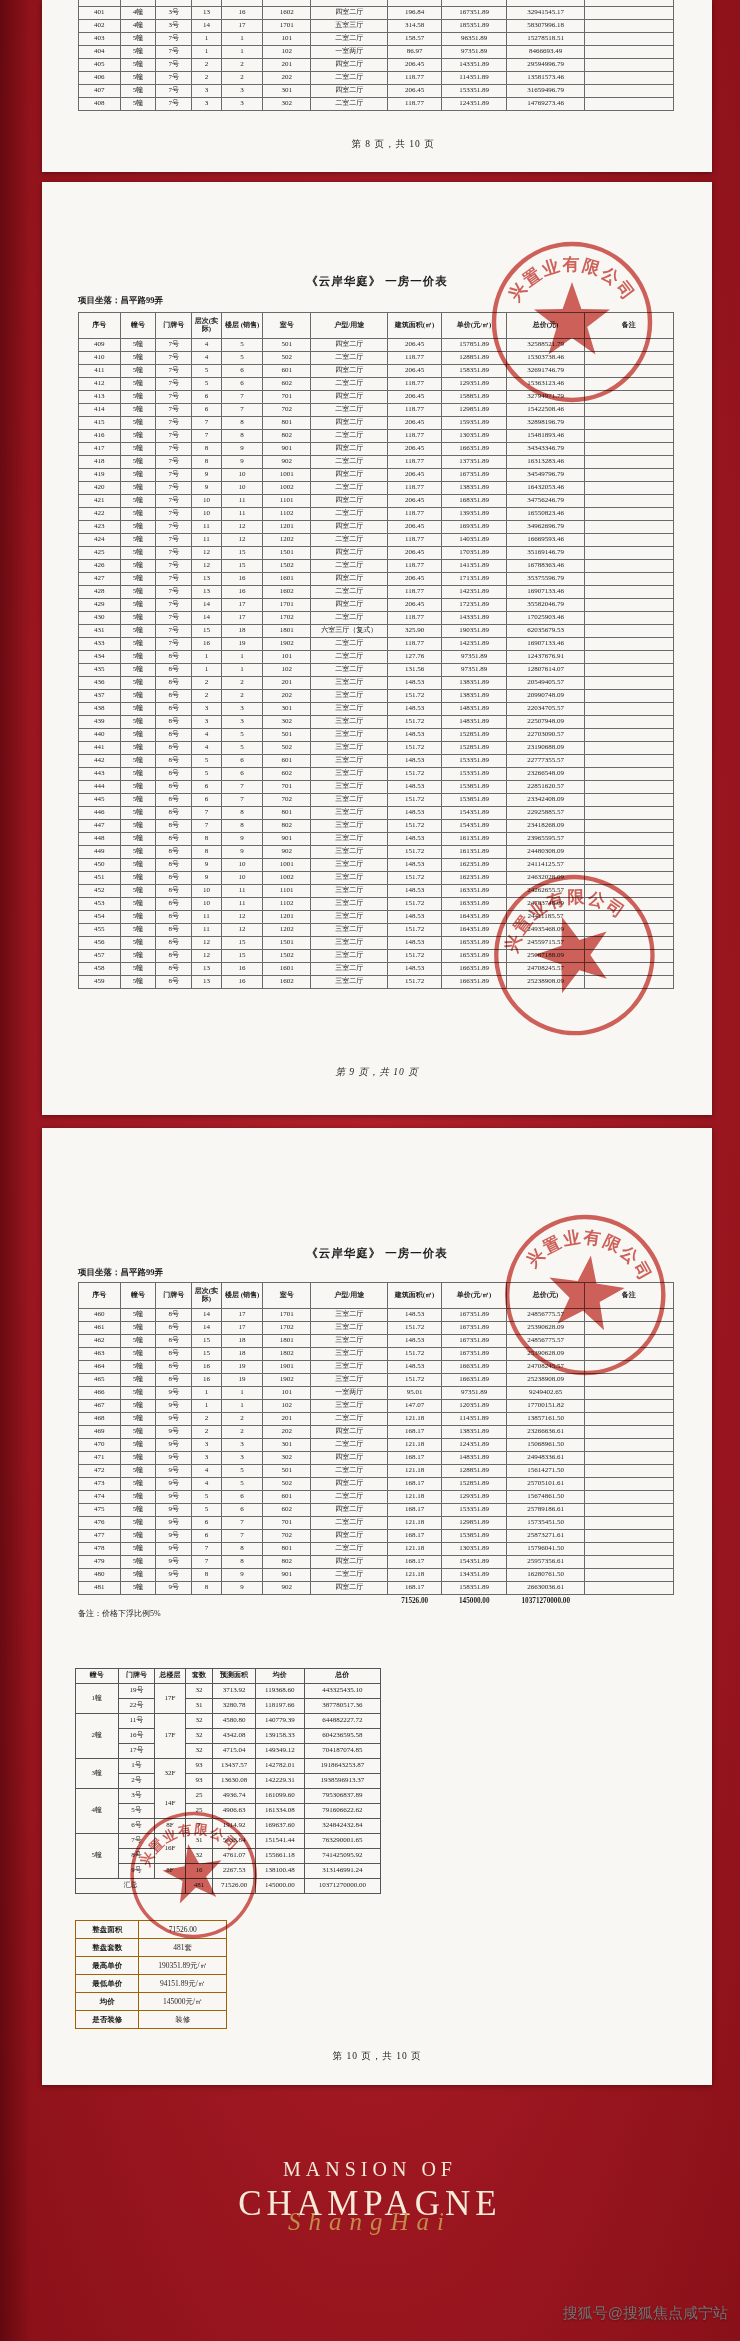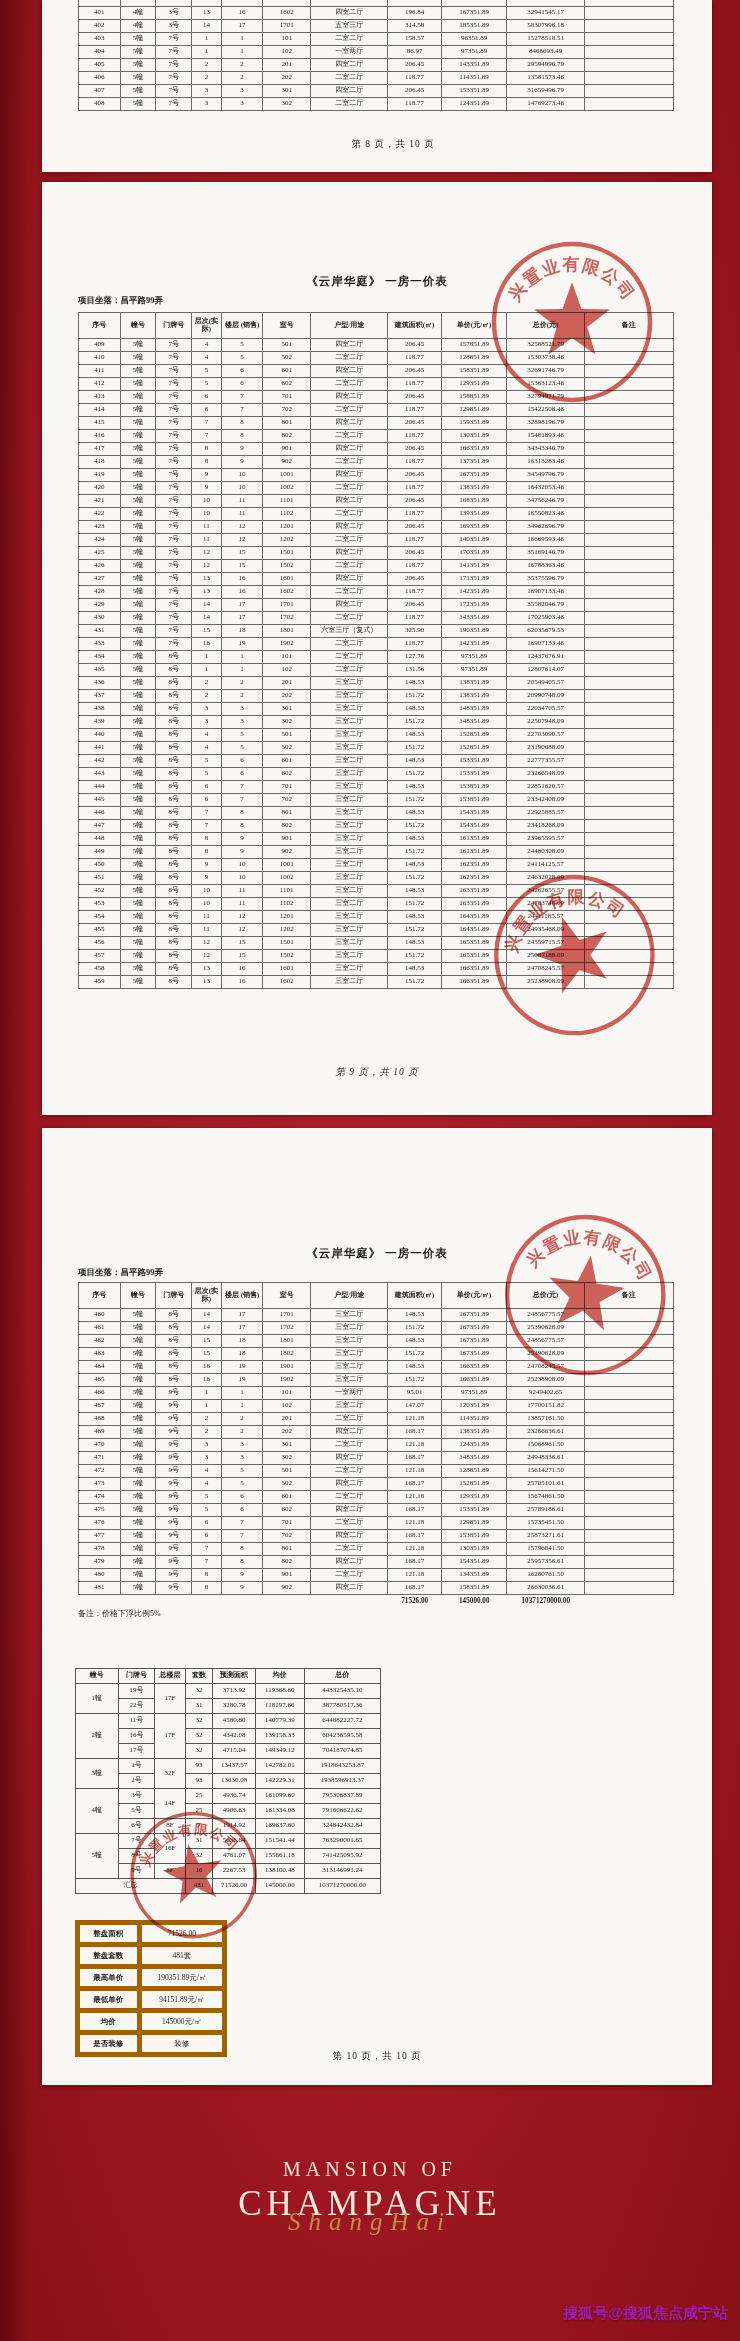--- a/index.html
+++ b/index.html
@@ -29,38 +29,38 @@
   .sum-table td{border:none;text-align:center;padding:0;height:13px;
     font-weight:bold;white-space:nowrap;overflow:hidden;}
   .doc-note{position:absolute;left:36px;font-size:8px;}
 
   .summary-table{position:absolute;left:33px;width:306px;font-size:7px;}
   .summary-table th,.summary-table td{border:1px solid #555;text-align:center;
     padding:0;height:14px;line-height:1.05;overflow:hidden;white-space:nowrap;}
   .summary-table th{font-weight:bold;}
 
   .stats-table{position:absolute;left:33px;width:152px;font-size:7.5px;}
-  .stats-table td{border:5px solid #a16207;text-align:center;padding:0;height:17px;
+  .stats-table td{border:1px solid #a16207;text-align:center;padding:0;height:17px;
     overflow:hidden;white-space:nowrap;}
   .stats-table td:first-child{font-weight:bold;}
 
   .page-footer{position:absolute;left:0;width:100%;text-align:center;
     font-size:9.5px;letter-spacing:1px;}
 
   .stamp{position:absolute;mix-blend-mode:multiply;opacity:.82;pointer-events:none;}
   .stamp svg text{font-family:"Liberation Serif","DejaVu Serif",serif;font-weight:bold;}
 
   .brand{position:absolute;top:2158px;left:0;width:100%;text-align:center;color:#f3ead7;}
   .brand-line1{font-size:20px;letter-spacing:5px;}
   .brand-line2{font-size:35px;letter-spacing:5px;margin-top:3px;font-weight:normal;}
   .brand-script{color:#c9974d;font-style:italic;font-size:25px;margin-top:-16px;
     letter-spacing:8px;opacity:.9;}
 
-  .watermark{position:absolute;right:12px;top:2304px;font-size:15px;color:#a21caf;
-    font-family:"Liberation Sans","DejaVu Sans",sans-serif;font-weight:bold;
+  .watermark{position:absolute;right:12px;top:2304px;font-size:15px;color:#737373;
+    font-family:"Liberation Sans","DejaVu Sans",sans-serif;font-weight:normal;
     text-shadow:0 1px 2px rgba(0,0,0,.35);}
 </style>
 </head>
 <body>
 
 <div class="left-shade"></div>
 
 <div class="page" id="page8">
   <table class="price-table" style="top:-7px;">
     <colgroup>

